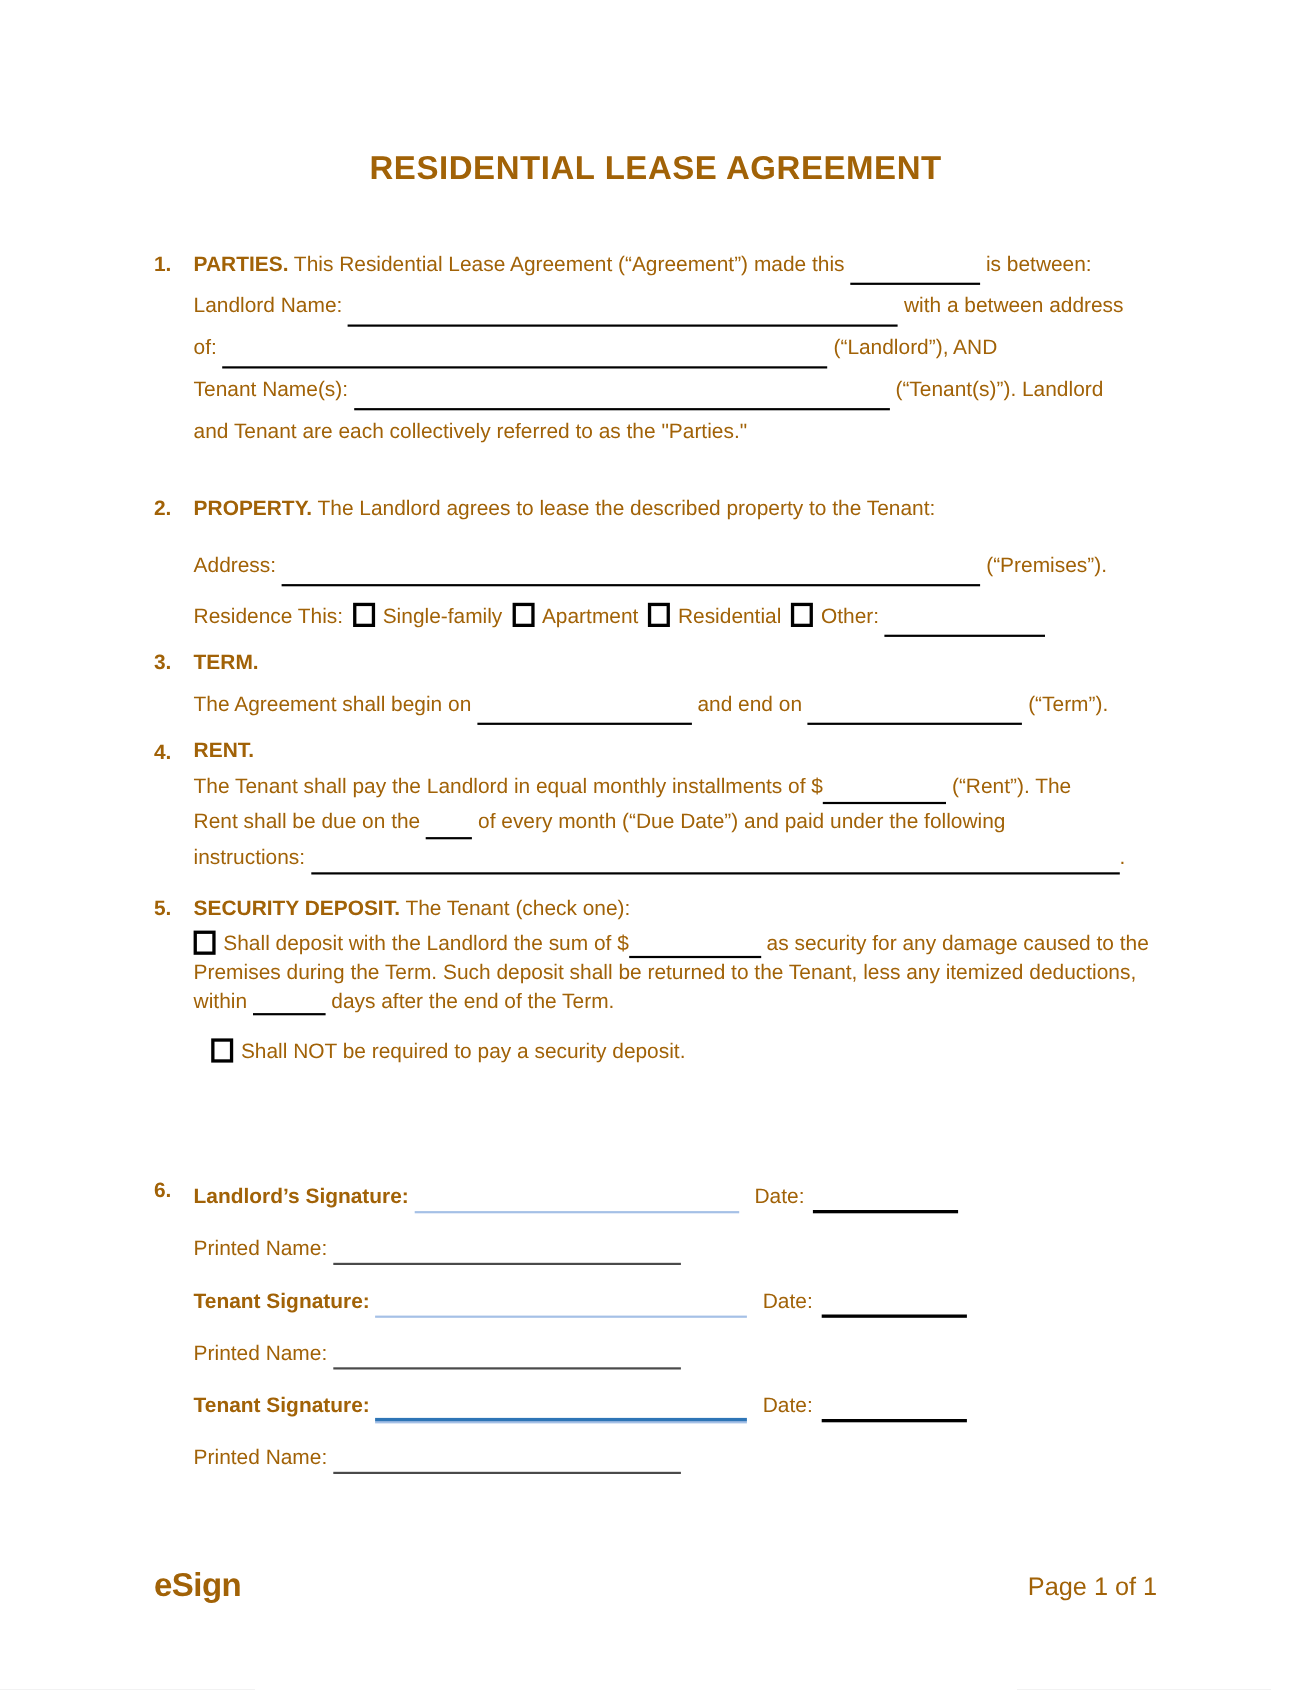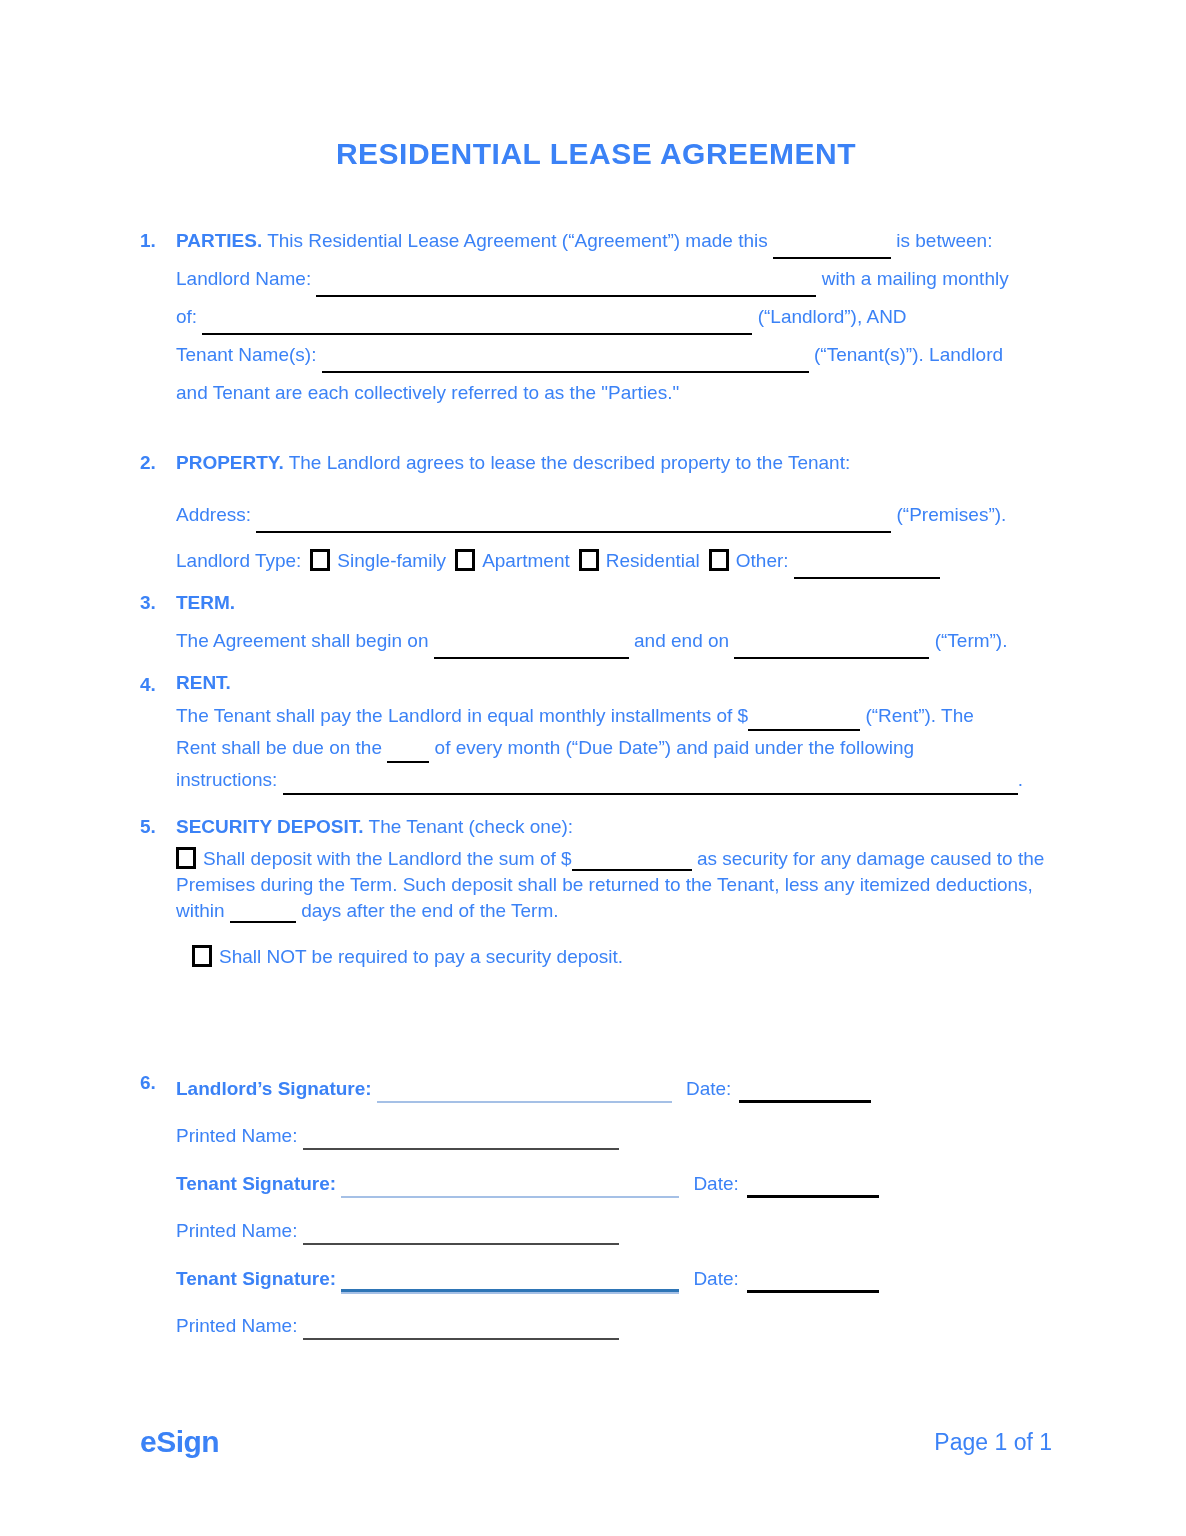--- a/index.html
+++ b/index.html
@@ -4,21 +4,21 @@
 <style>
   * { margin: 0; padding: 0; box-sizing: border-box; }
   html, body { background: #e8e8e8; }
   body { font-family: "Liberation Sans", sans-serif; }
   .page {
     position: relative;
     width: 1186px;
     height: 1536px;
     margin: 0 auto;
     background: #ffffff;
-    color: #3b82f6;
+    color: #a16207;
     padding: 136px 134px 0 140px;
     font-size: 19px;
   }
   .title {
     font-size: 30px;
     font-weight: bold;
     text-align: center;
     letter-spacing: 0.5px;
     line-height: 36px;
     margin-bottom: 50px;
@@ -131,21 +131,21 @@
     <div class="body-col">
       <div class="line">
         <b>PARTIES.</b>
         <span>This Residential Lease Agreement (“Agreement”) made this</span>
         <span class="blank" style="width:118px"></span>
         <span>is between:</span>
       </div>
       <div class="line">
         <span>Landlord Name:</span>
         <span class="blank" style="width:500px"></span>
-        <span>with a mailing monthly</span>
+        <span>with a between address</span>
       </div>
       <div class="line">
         <span>of:</span>
         <span class="blank" style="width:550px"></span>
         <span>(“Landlord”), AND</span>
       </div>
       <div class="line">
         <span>Tenant Name(s):</span>
         <span class="blank" style="width:487px"></span>
         <span>(“Tenant(s)”). Landlord</span>
@@ -162,21 +162,21 @@
       <div class="line">
         <b>PROPERTY.</b>
         <span>The Landlord agrees to lease the described property to the Tenant:</span>
       </div>
       <div class="line mt14">
         <span>Address:</span>
         <span class="blank" style="width:635px"></span>
         <span>(“Premises”).</span>
       </div>
       <div class="line mt8">
-        <span>Landlord Type:</span><span class="checkbox cb-gap-l cb-gap-r"></span><span>Single-family</span><span class="checkbox cb-gap-l cb-gap-r"></span><span>Apartment</span><span class="checkbox cb-gap-l cb-gap-r"></span><span>Residential</span><span class="checkbox cb-gap-l cb-gap-r"></span><span>Other:</span>
+        <span>Residence This:</span><span class="checkbox cb-gap-l cb-gap-r"></span><span>Single-family</span><span class="checkbox cb-gap-l cb-gap-r"></span><span>Apartment</span><span class="checkbox cb-gap-l cb-gap-r"></span><span>Residential</span><span class="checkbox cb-gap-l cb-gap-r"></span><span>Other:</span>
         <span class="blank" style="width:146px"></span>
       </div>
     </div>
   </div>
 
   <div class="sec-row" style="margin-top:4px">
     <span class="num">3.</span>
     <div class="body-col">
       <div class="line">
         <b>TERM.</b>

